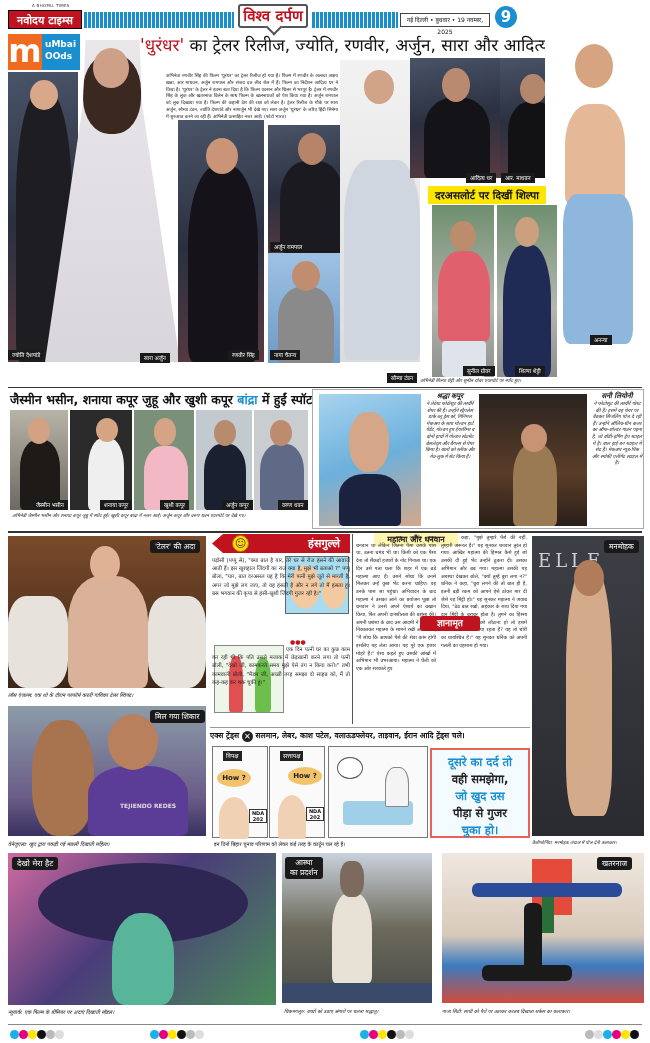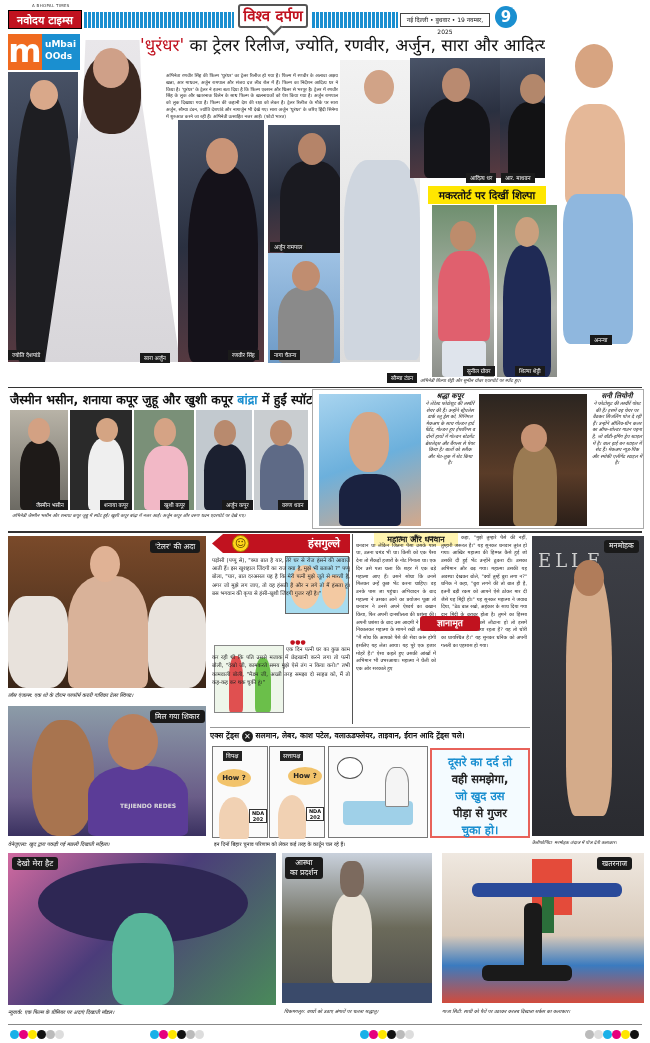--- a/index.html
+++ b/index.html
@@ -128,21 +128,21 @@
 <div class="abs photo ph-stage" style="left:500px;top:58px;width:64px;height:120px;">
   <div class="figure" style="left:8px;top:44px;width:50px;height:76px;background:#121214;"></div>
   <div class="figure" style="left:20px;top:16px;width:26px;height:30px;background:#b3876b;border-radius:50%;"></div>
 </div>
 <div class="abs photo ph-light" style="left:545px;top:34px;width:100px;height:330px;background:#fff;">
   <div class="figure" style="left:20px;top:70px;width:60px;height:100px;background:#e5b898;"></div>
   <div class="figure" style="left:18px;top:160px;width:70px;height:150px;background:#8fb7de;border-radius:20% 20% 10% 10%;"></div>
   <div class="figure" style="left:30px;top:10px;width:38px;height:44px;background:#d7a481;border-radius:50%;"></div>
 </div>
 
-<div class="abs airport-banner">मकरतोर्ट पर दिखीं शिल्पा</div>
+<div class="abs airport-banner">दरअसलोर्ट पर दिखीं शिल्पा</div>
 <div class="abs photo ph-airport" style="left:432px;top:205px;width:62px;height:172px;">
   <div class="figure" style="left:6px;top:46px;width:52px;height:90px;background:#e0606e;"></div>
   <div class="figure" style="left:10px;top:136px;width:44px;height:36px;background:#dfe4ec;border-radius:4px;"></div>
   <div class="figure" style="left:18px;top:16px;width:26px;height:30px;background:#bd8c6c;border-radius:50%;"></div>
 </div>
 <div class="abs photo ph-airport" style="left:497px;top:205px;width:60px;height:172px;">
   <div class="figure" style="left:6px;top:40px;width:48px;height:132px;background:#1f2a55;"></div>
   <div class="figure" style="left:18px;top:12px;width:24px;height:30px;background:#caa07e;border-radius:50%;"></div>
 </div>
 
@@ -190,21 +190,21 @@
   <div class="name-tag" style="left:212px;top:90px;">अर्जुन कपूर</div>
   <div class="name-tag" style="left:268px;top:90px;">वरुण धवन</div>
 </div>
 <div class="abs cap-italic" style="left:12px;top:513px;width:300px;white-space:nowrap;overflow:hidden;">अभिनेत्री जैस्मीन भसीन और शनाया कपूर जुहू में स्पॉट हुईं। खुशी कपूर बांद्रा में नजर आईं। अर्जुन कपूर और वरुण धवन एयरपोर्ट पर देखे गए।</div>
 
 <div class="abs" style="left:312px;top:389px;width:332px;height:140px;border:1px solid #aaa;">
   <div class="abs photo ph-shraddha" style="left:6px;top:4px;width:102px;height:132px;">
     <div class="figure" style="left:20px;top:80px;width:62px;height:52px;background:#1a2240;"></div>
     <div class="figure" style="left:30px;top:18px;width:40px;height:60px;background:#d5a687;border-radius:45%;"></div>
   </div>
-  <div class="abs sidecol" style="left:112px;top:2px;width:50px;">
+  <div class="abs sidecol" style="left:112px;top:2px;width:50px;font-family:Liberation Serif, serif;">
     <b>श्रद्धा कपूर</b>
     <span>ने लेटेस्ट फोटोशूट की तस्वीरें शेयर की हैं। उन्होंने स्ट्रैपलेस डार्क ब्लू ड्रेस को, मिनिमल मेकअप के साथ गोल्डन हार्ट पेंडेंट, गोल्डन हूप ईयररिंग्स व दोनों हाथों में गोल्डन स्टेटमेंट ब्रेसलेट्स और बैंगल्स से पेयर किया है। बालों को स्लीक और मेट-लुक में सेट किया है।</span>
   </div>
   <div class="abs photo ph-night" style="left:166px;top:4px;width:108px;height:132px;">
     <div class="figure" style="left:34px;top:50px;width:44px;height:82px;background:#9a7a52;"></div>
     <div class="figure" style="left:42px;top:30px;width:26px;height:28px;background:#c79374;border-radius:50%;"></div>
   </div>
   <div class="abs sidecol" style="left:278px;top:2px;width:52px;">
     <b>सनी लियोनी</b>
     <span>ने फोटोशूट की तस्वीरें पोस्ट की हैं। इसमें वह चेयर पर बैठकर सिजलिंग पोज दे रही हैं। उन्होंने ऑलिव-ग्रीन कलर का ऑफ-शोल्डर गाउन पहना है, जो बॉडी-हगिंग ड्रेप स्टाइल में है। बाल हाई बन स्टाइल में सेट हैं। मेकअप न्यूड-पिंक और स्मोकी एलीगेंट स्टाइल में है।</span>
@@ -250,21 +250,21 @@
 <div class="abs mahatma-title">महात्मा और धनवान</div>
 <div class="abs story-text" style="left:356px;top:534px;width:80px;height:190px;overflow:hidden;text-indent:40px;">एक व्यक्ति बहुत धनवान था लेकिन जितना पैसा उसके पास था, उतना घमंड भी था। किसी को एक पैसा देना तो सैंकड़ों हजारों के नोट गिनाता था। एक दिन उसे पता चला कि शहर में एक बड़े महात्मा आए हैं। उसने सोचा कि उनसे मिलकर उन्हें कुछ भेंट करना चाहिए। वह उनके पास जा पहुंचा। अभिवादन के बाद महात्मा ने उसका आने का प्रयोजन पूछा तो धनवान ने उनसे अपने ऐश्वर्य का बखान किया, फिर अपनी दानशीलता की प्रशंसा की। अपनी प्रशंसा के बाद उस आदमी ने एक थैली निकालकर महात्मा के सामने रखी और बोला, "मैं सोच कि आपको पैसे की सेवा करूं होगी इसलिए यह लेता आया। यह पूरे एक हजार मोहरें हैं।" ऐसा कहते हुए उसकी आंखों में अभिमान भी उभरआया। महात्मा ने थैली को एक ओर सरकाते हुए</div>
 <div class="abs story-text" style="left:441px;top:534px;width:86px;height:190px;overflow:hidden;text-indent:20px;">कहा, "मुझे तुम्हारे पैसे की नहीं, तुम्हारी जरूरत है।" यह सुनकर धनवान तुरंत हो गया। आखिर महात्मा की हिम्मत कैसे हुई जो उसकी दी हुई भेंट उन्होंने ठुकरा दी। उसका अभिमान और बढ़ गया। महात्मा उसकी यह अवस्था देखकर बोले, "क्यों तुम्हें बुरा लगा न?" धनिक ने कहा, "बुरा लगने की तो बात ही है, इतनी बड़ी रकम को आपने ऐसे ठोकर मार दी जैसे यह मिट्टी हो।" यह सुनकर महात्मा ने जवाब दिया, "ठेठ बात रखो, अहंकार के साथ दिया गया दान मिट्टी के बराबर होता है। तुमने का हिस्सा तुमने ले लिया है। उसे लौटाना हो तो इसमें अभिमान का असर क्या रहता है? यह तो चोरी का प्रायश्चित है।" यह सुनकर धनिक को अपनी गलती का एहसास हो गया।</div>
 <div class="abs gyan">ज्ञानामृत</div>
 
 <div class="abs photo ph-elle" style="left:532px;top:536px;width:112px;height:300px;">
   <div class="abs" style="left:6px;top:14px;font-size:18px;color:#cfcfcf;font-family:'DejaVu Serif',serif;letter-spacing:4px;">ELLE</div>
   <div class="figure" style="left:34px;top:30px;width:46px;height:250px;background:#d4ab8a;border-radius:40% 40% 20% 20%;"></div>
   <div class="figure" style="left:42px;top:24px;width:30px;height:36px;background:#b07c5a;border-radius:50%;"></div>
 </div>
-<div class="label-badge" style="left:604px;top:540px;font-family:Liberation Mono, monospace;">मनमोहक</div>
+<div class="label-badge" style="left:604px;top:540px;">मनमोहक</div>
 <div class="abs cap-italic" style="left:532px;top:840px;width:115px;font-size:4.4px;white-space:nowrap;overflow:hidden;">कैलीफोर्निया: मनमोहक अंदाज में पोज देती कलाकार।</div>
 
 <div class="rule" style="left:210px;top:727px;width:320px;height:1px;background:#999;"></div>
 <div class="abs trends"><span>एक्स ट्रेंड्स</span> <span class="x-badge">✕</span> <span>सलमान, लेबर, काश पटेल, वलाऊडफ्लेयर, ताइवान, ईरान आदि ट्रेंड्स चले।</span></div>
 
 <div class="abs cartoon" style="left:212px;top:746px;width:56px;height:92px;">
   <div class="tag-box" style="left:10px;top:4px;">विपक्ष</div>
   <div class="how-bubble" style="left:4px;top:22px;width:34px;height:18px;line-height:18px;">How ?</div>
   <div class="figure" style="left:6px;top:50px;width:30px;height:42px;background:#f1d1b3;border-radius:50% 50% 10% 10%;"></div>
   <div class="abs" style="left:36px;top:62px;width:18px;font-size:5px;font-weight:bold;background:#fff;border:1px solid #333;text-align:center;">NDA 202</div>

